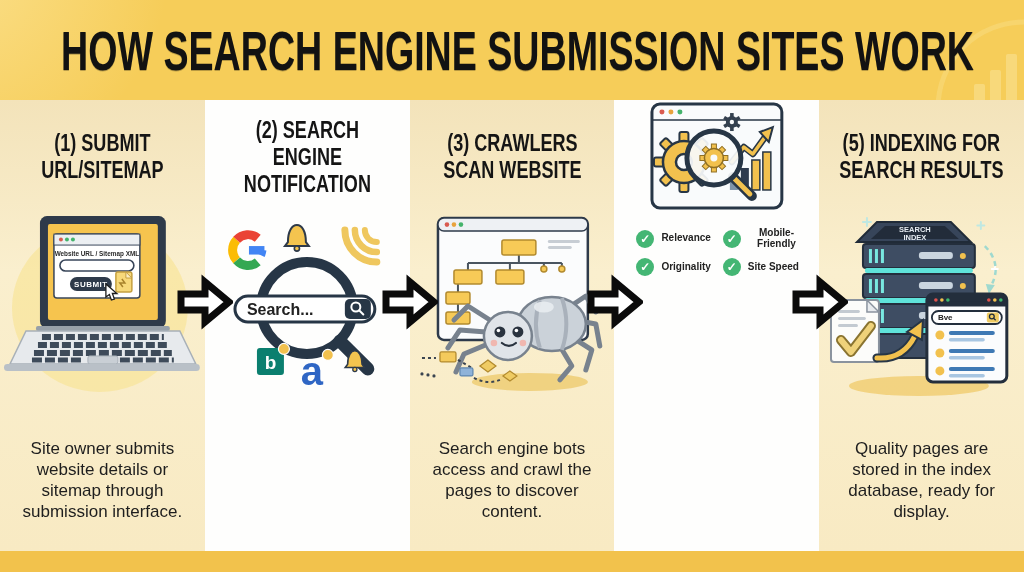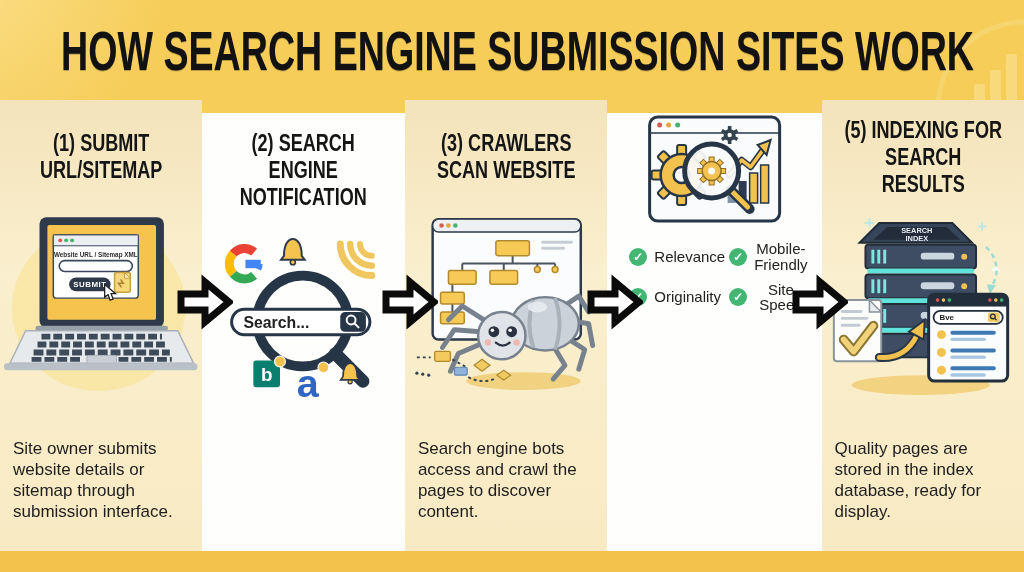--- a/index.html
+++ b/index.html
@@ -15,36 +15,36 @@
   
   .title-band{ position:absolute; top:0; left:6px; width:100%; height:100px;
     display:flex; align-items:center; justify-content:center; }
   .title{ font-size:47px; font-weight:900; color:#121212; letter-spacing:0px;
     white-space:nowrap; transform:scale(.80,1.18); transform-origin:center;
     text-shadow:0 1px 0 rgba(0,0,0,.25); }
   
   .columns{ position:absolute; top:100px; left:0; width:100%; height:451px; display:flex;border-radius:28px; }
   .col{ flex:1 1 0; display:flex; flex-direction:column; }
   .col.cream{ background:linear-gradient(180deg,#F3E3BA 0%, #FAEFCE 38%, #F8EAC3 100%); }
-  .col.white{ background:#FEFEFD;margin-top:13px; }
+  .col.white{ background:#FEFEFD; }
   .step-heading{ height:108px; display:flex; align-items:center; justify-content:center;
     text-align:center; padding:6px 6px 0; }
   .step-heading span{ display:inline-block; font-size:21px; line-height:1.14; font-weight:800;
     color:#151515; transform:scale(.86,1.12); transform-origin:center; }
   .icon-area{ height:200px; position:relative;text-align:center; }
   .icon-area svg{ display:block; }
-  .step-desc{ flex:1; text-align:left; padding:30px 13px 0; font-size:17px; line-height:1.24;
+  .step-desc{ flex:1; text-align:center; padding:30px 13px 0; font-size:17px; line-height:1.24;
     font-weight:500; color:#1E1E1E; }
   
   .checklist{ display:grid; grid-template-columns:1fr 1fr; column-gap:4px; row-gap:9px;
     padding:6px 14px 0 22px; }
   .check-item{ display:flex; align-items:center; gap:7px; }
   .check-badge{ width:18px; height:18px; min-width:18px; border-radius:50%; background:#44B674;
     color:#fff; font-size:12px; font-weight:700; display:flex; align-items:center; justify-content:center; }
-  .check-label{ font-size:15px; font-weight:400; color:#222; line-height:1.05; }
+  .check-label{ font-size:10px; font-weight:700; color:#222; line-height:1.05; }
   
   .flow-arrow{ position:absolute; top:274px; width:56px; height:56px; }
   .arrow-1{ left:177px; } .arrow-2{ left:382px; } .arrow-3{ left:587px; } .arrow-4{ left:792px; }
   
   .footer-strip{ position:absolute; bottom:0; left:0; width:100%; height:21px; background:#F2C24C; }
 </style>
 </head>
 <body>
 
 <div class="poster">

